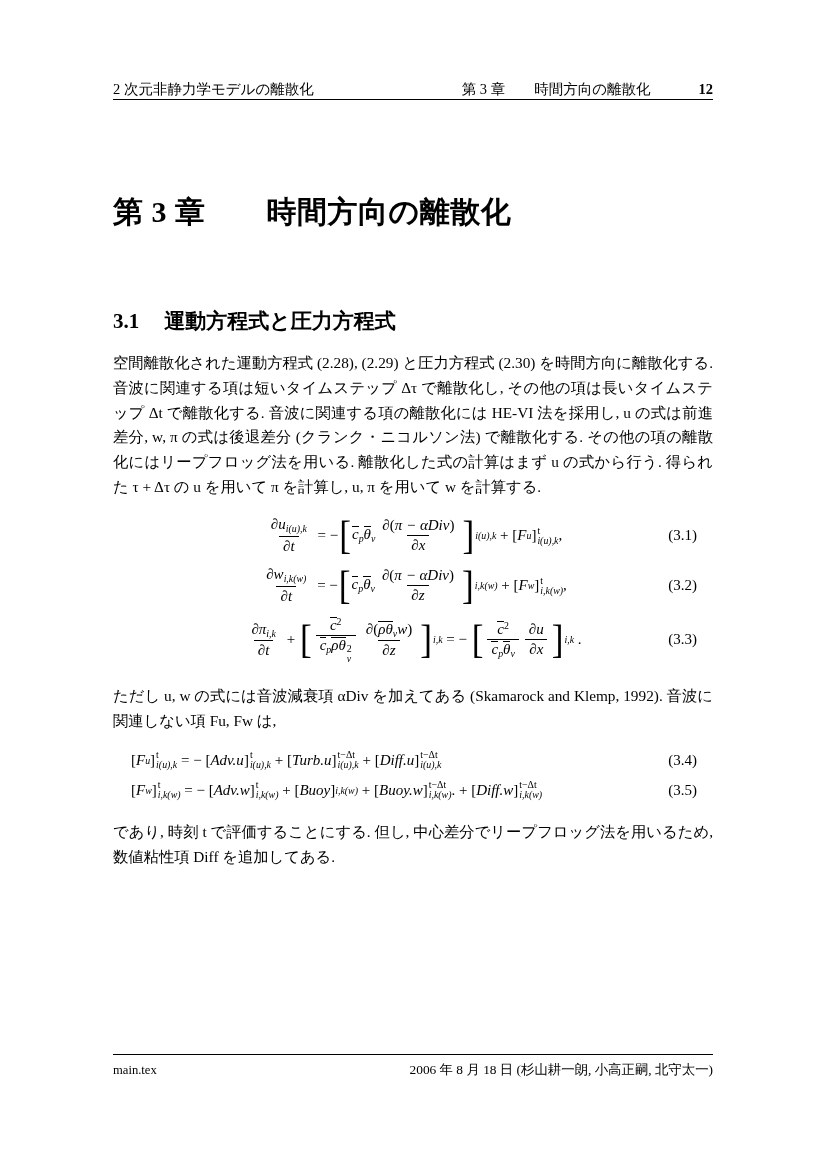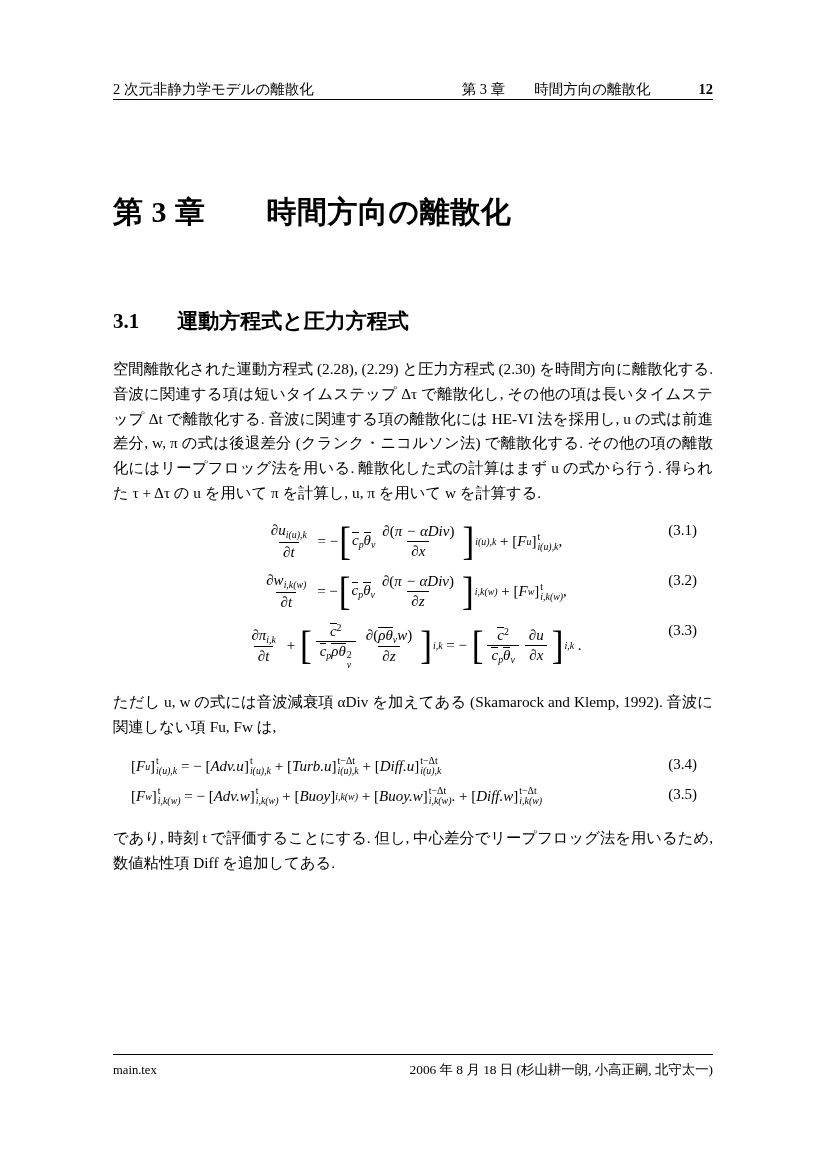--- a/index.html
+++ b/index.html
@@ -55,42 +55,42 @@
     font-weight: bold;
     letter-spacing: 0.5px;
   }
 
   
   .section-head {
     margin-top: 74px;
     font-size: 21px;
     font-weight: bold;
   }
-  .section-head .secnum { margin-right: 38px; }
+  .section-head .secnum { margin-right: 25px; }
 
   
   p.body {
     font-size: 15.3px;
     line-height: 1.62;
     text-align: justify;
-    margin: 22px 0 0 0;
+    margin: 16px 0 0 0;
   }
   p.tight { margin-top: 20px; }
   .mathvar { font-style: italic; font-family: "Liberation Serif", serif; }
   .up { font-style: normal; }
 
   
   .eqblock {
     margin-top: 16px;
     position: relative;
     width: 600px;
   }
   .eqrow {
     display: flex;
-    align-items: flex-start;
+    align-items: center;
     justify-content: center;
     position: relative;
     margin: 10px 0;
     font-size: 15px;
   }
   .eqrow .eqbody {
     display: flex;
     align-items: center;
     justify-content: center;
     font-family: "Liberation Serif", serif;

